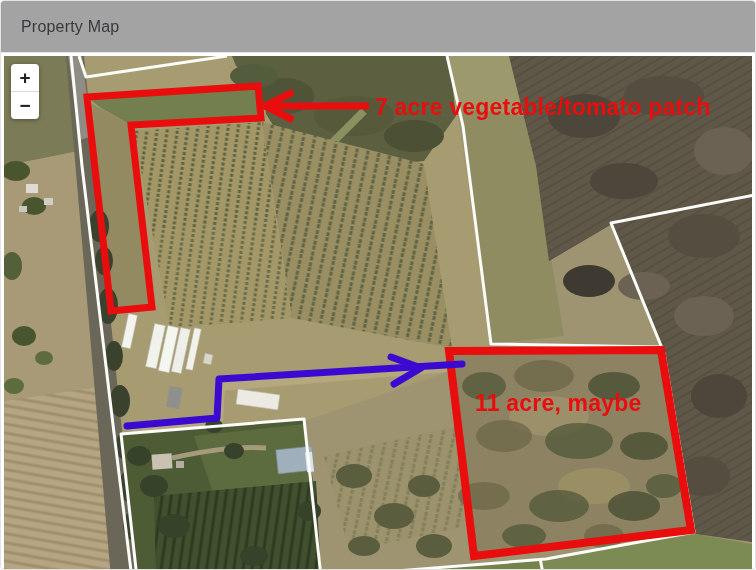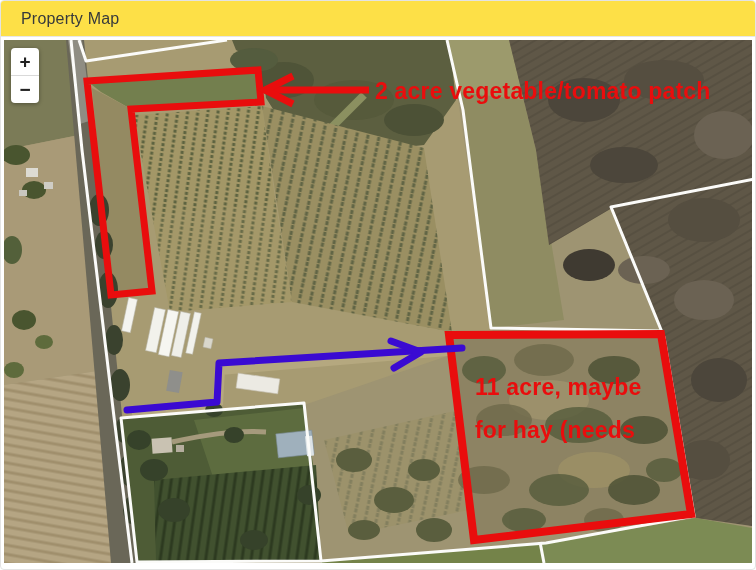--- a/index.html
+++ b/index.html
@@ -1,28 +1,28 @@
 <!DOCTYPE html>
 <html><head>
 <meta charset="utf-8">
 <style>
   html,body{margin:0;padding:0;background:#fff;font-family:"Liberation Sans",sans-serif;}
   .card{position:absolute;top:0;left:0;width:754px;height:568px;border:1px solid #e3e3e3;border-radius:4px;background:#fff;overflow:hidden;}
-  .card-header{height:36px;background:#fde047;border-bottom:1px solid #e7e7e7;display:flex;align-items:center;padding:8px 20px;box-sizing:border-box;}
+  .card-header{height:52px;background:#a3a3a3;border-bottom:1px solid #e7e7e7;display:flex;align-items:center;padding:8px 20px;box-sizing:border-box;}
   .card-title{font-size:16px;color:#373a3c;letter-spacing:.2px;}
   .card-body{padding:3px;}
   .map{position:relative;width:748px;height:523px;background:#9e9472;overflow:hidden;}
   .aerial{position:absolute;left:0;top:0;width:748px;height:523px;display:block;}
   .zoomctl{position:absolute;left:7px;top:8px;width:28px;border-radius:4px;background:#fff;box-shadow:0 1px 4px rgba(0,0,0,.35);overflow:hidden;z-index:5;}
   .zoombtn{width:28px;height:27px;line-height:27px;text-align:center;font-size:19px;font-weight:bold;color:#222;cursor:pointer;user-select:none;}
   .zoombtn + .zoombtn{border-top:1px solid #d9d9d9;}
   .anno{position:absolute;color:#e90d0d;font-weight:bold;font-size:23px;white-space:nowrap;z-index:4;letter-spacing:.2px;}
   .anno-7{left:371px;top:38px;}
   .anno-11{left:471px;top:326px;line-height:43px;}
-  .anno-11 span{display:block;}
+  .anno-11 span{display:block;text-align:center;}
 </style>
 </head>
 <body>
 
 <div class="card">
   <div class="card-header">
     <div class="card-title">Property Map</div>
   </div>
   <div class="card-body">
     <div class="map">
@@ -206,21 +206,20 @@
           <path d="M123,370 L213,362 L215,323 L458,308"></path>
           <path d="M387,301 L417,312 L390,328"></path>
         </g>
       </svg>
 
       <div class="zoomctl">
         <div class="zoombtn">+</div>
         <div class="zoombtn">−</div>
       </div>
 
-      <div class="anno anno-7">2 acre vegetable/tomato patch</div>
+      <div class="anno anno-7">7 acre vegetable/tomato patch</div>
       <div class="anno anno-11">
         <span>11 acre, maybe</span>
-        <span>for hay (needs</span>
       </div>
 
     </div>
   </div>
 </div>
 
 </body></html>

